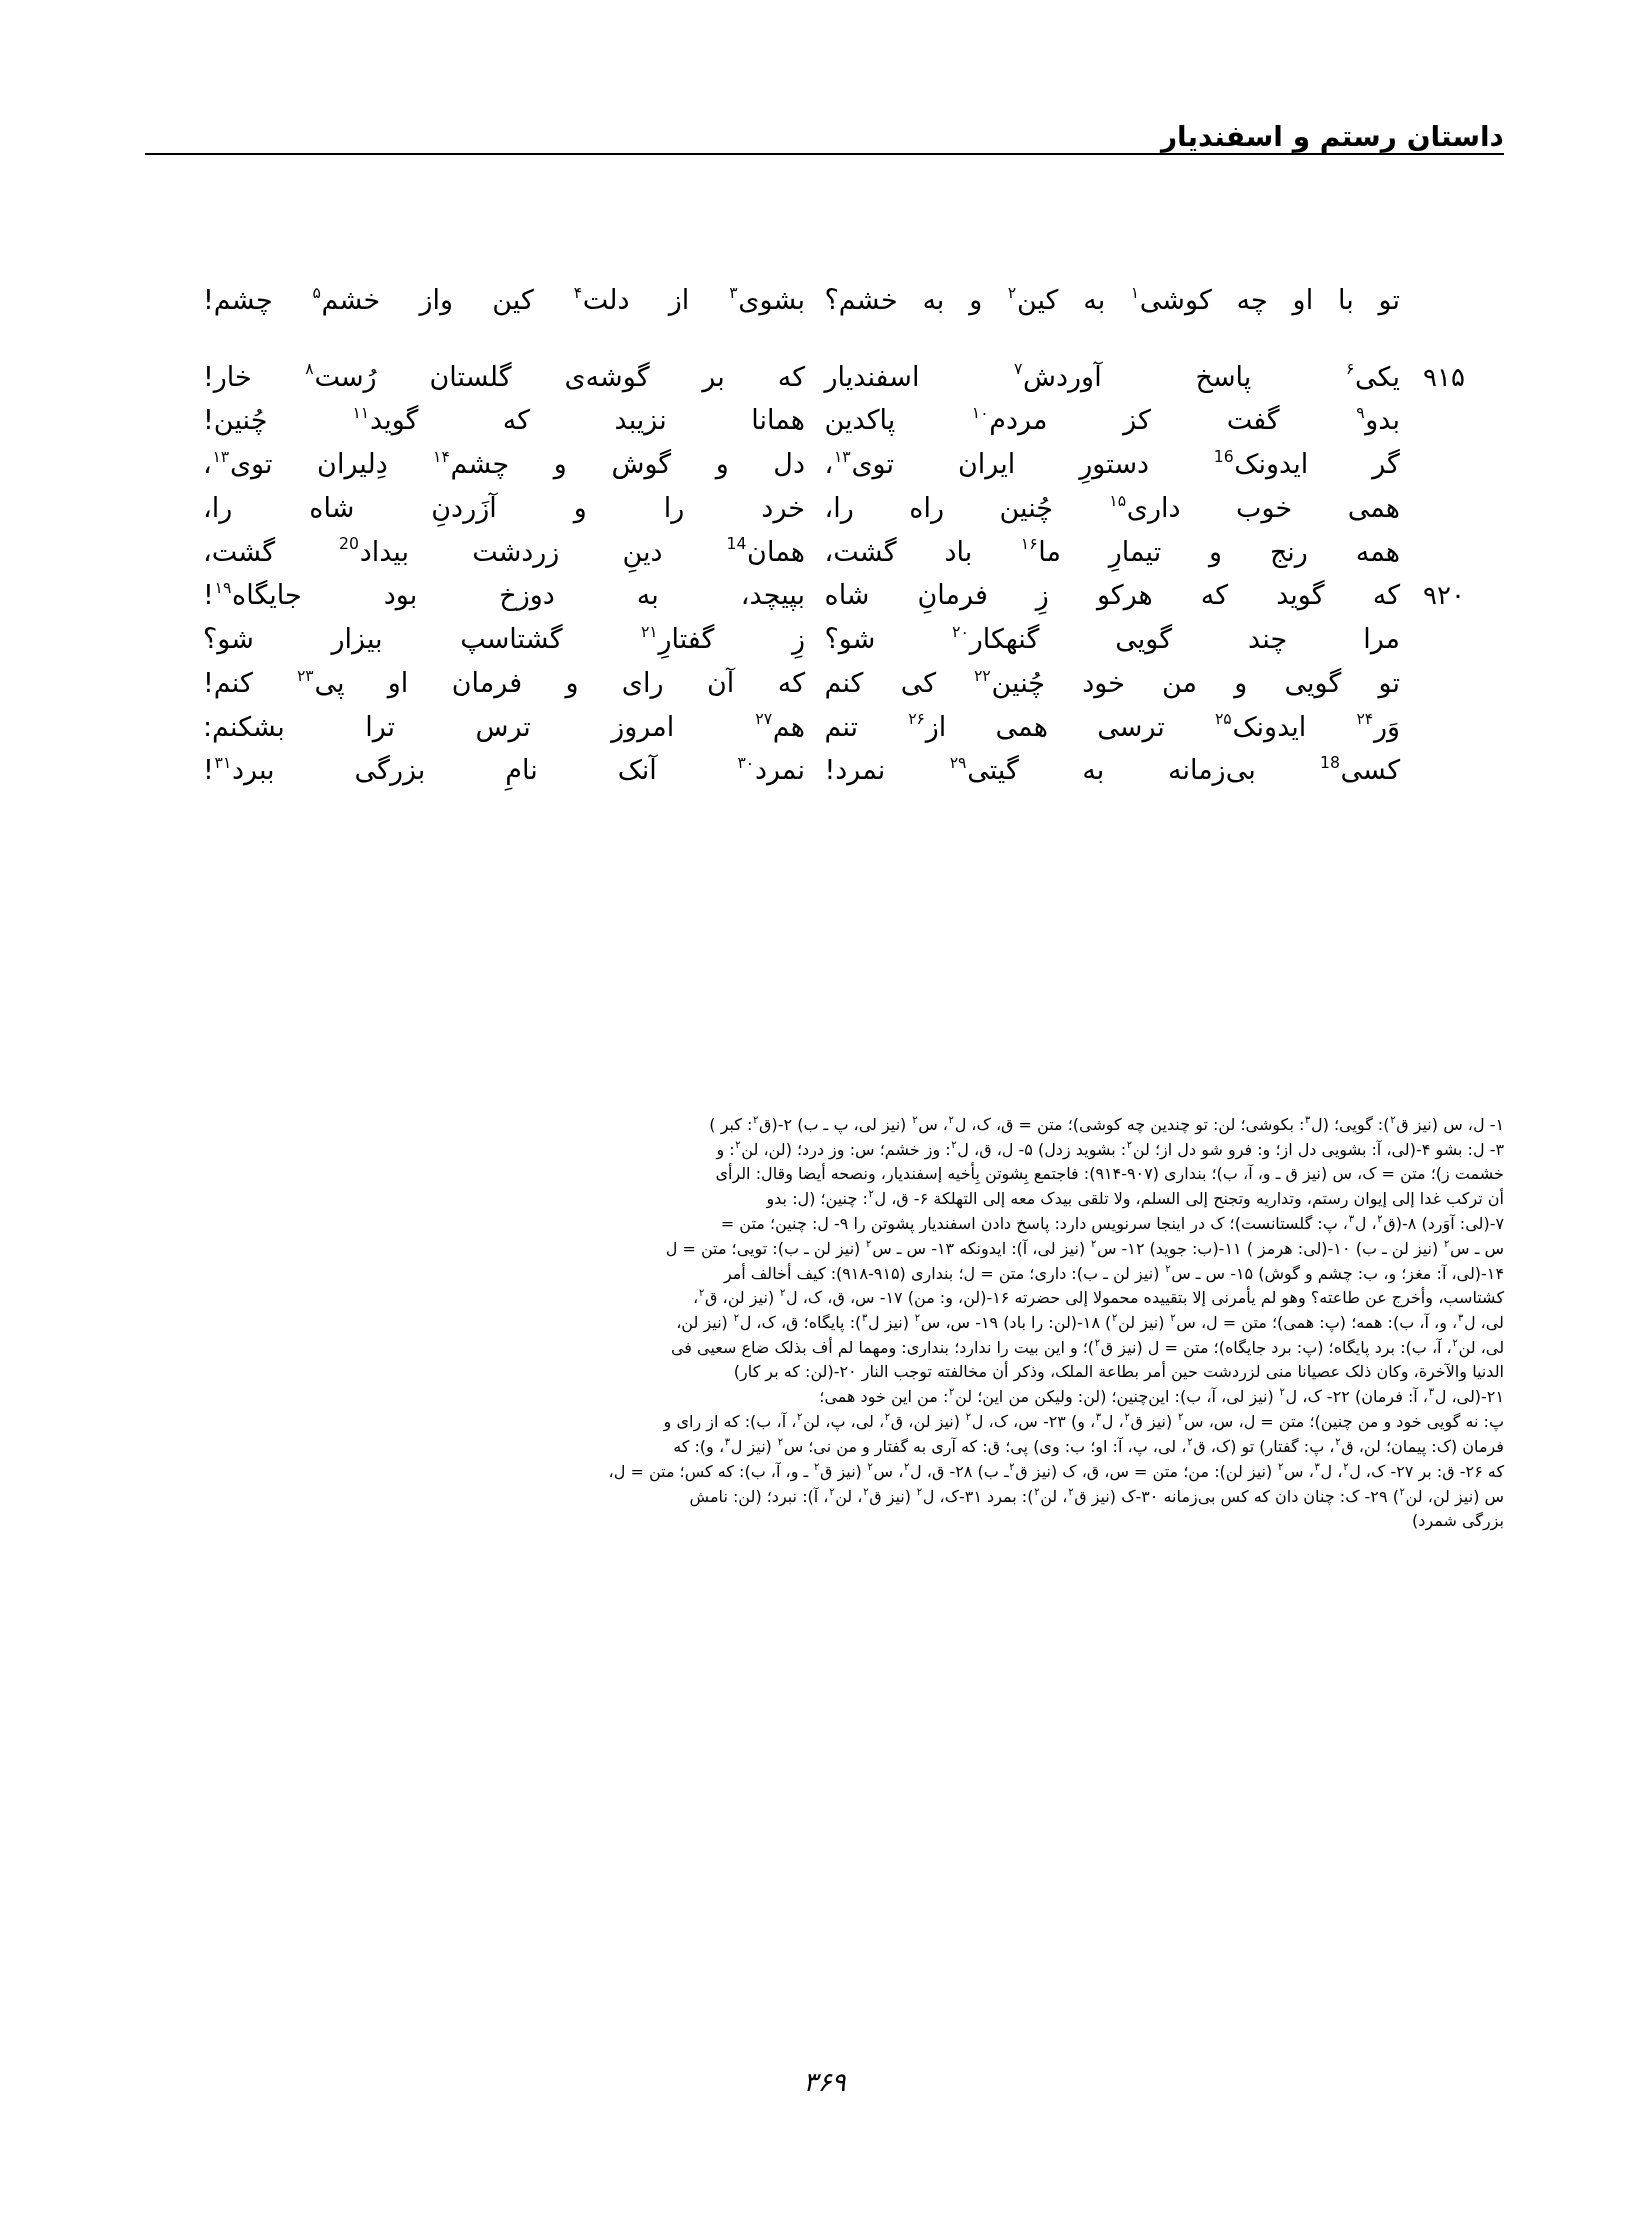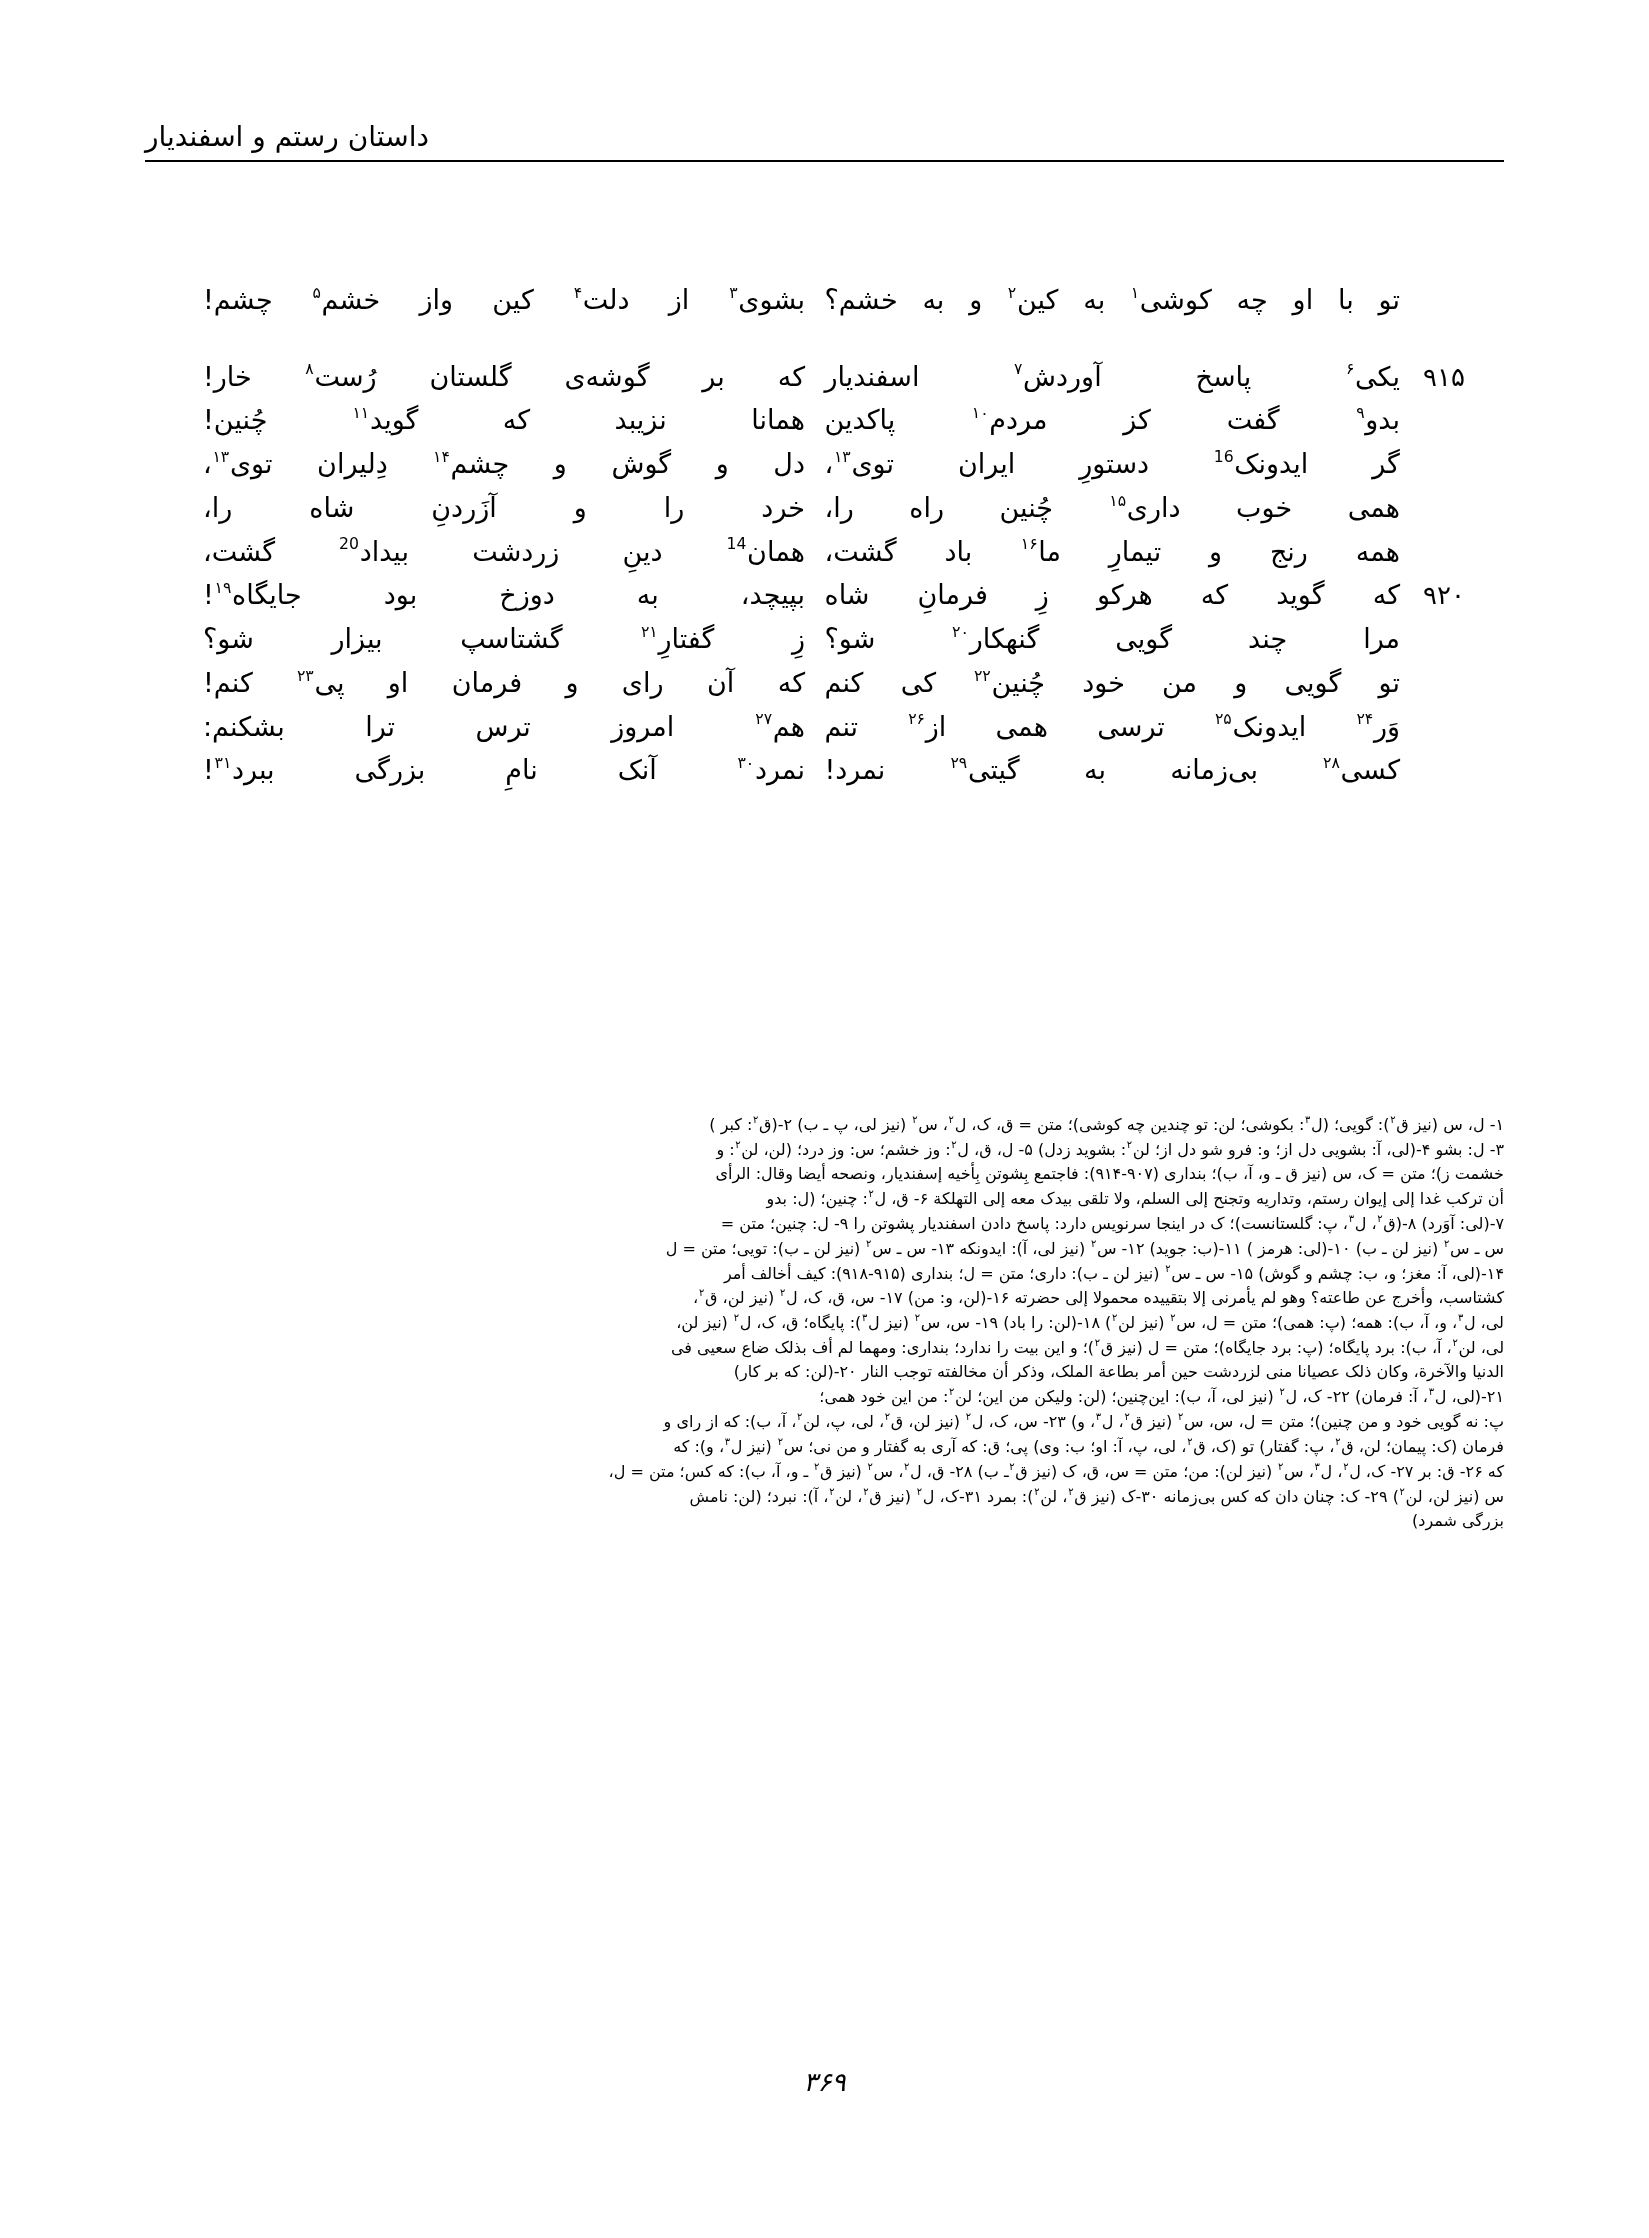--- a/index.html
+++ b/index.html
@@ -20,25 +20,24 @@
 
   
   .runhead-wrap {
     position: absolute;
     top: 122px;
     right: 145px;
     left: 145px;
   }
   .runhead-title {
     font-size: 28px;
-    font-weight: normal;
+    font-weight: bold;
     letter-spacing: 0.3px;
     line-height: 1.1;
-    text-align: left;
-    padding-bottom: 7px;
+    text-align: right;
   }
   .runhead-rule {
     height: 2.1px;
     background: #000;
     width: 100%;
   }
 
   
   .verse-block {
     position: absolute;
@@ -225,21 +224,21 @@
           <span class="linenum"></span>
           <span class="htext">وَر<sup class="var">۲۴</sup> ایدونک<sup class="var">۲۵</sup> ترسی همی از<sup class="var">۲۶</sup> تنم</span>
         </div>
         <div class="hemistich second">
           <span class="htext">هم<sup class="var">۲۷</sup> امروز ترس ترا بشکنم:</span>
         </div>
       </div>
       <div class="couplet">
         <div class="hemistich first">
           <span class="linenum"></span>
-          <span class="htext">کسی<sup class="var">۲۸</sup> بی‌زمانه به گیتی<sup class="var">۲۹</sup> نمرد!</span>
+          <span class="htext">کسی<sup class="var">18</sup> بی‌زمانه به گیتی<sup class="var">۲۹</sup> نمرد!</span>
         </div>
         <div class="hemistich second">
           <span class="htext">نمرد<sup class="var">۳۰</sup> آنک نامِ بزرگی ببرد<sup class="var">۳۱</sup>!</span>
         </div>
       </div>
     </div>
 
   <div class="apparatus">
       <span class="app-line">۱- ل، س (نیز ق<sup class="var">۲</sup>): گویی؛ (ل<sup class="var">۳</sup>: بکوشی؛ لن: تو چندین چه کوشی)؛ متن = ق، ک، ل<sup class="var">۲</sup>، س<sup class="var">۲</sup> (نیز لی، پ ـ ب)  ۲-(ق<sup class="var">۲</sup>: کبر )</span>
       <span class="app-line">۳- ل: بشو  ۴-(لی، آ: بشویی دل از؛ و: فرو شو دل از؛ لن<sup class="var">۲</sup>: بشوید زدل)  ۵- ل، ق، ل<sup class="var">۲</sup>: وز خشم؛ س: وز درد؛ (لن، لن<sup class="var">۲</sup>: و</span>

